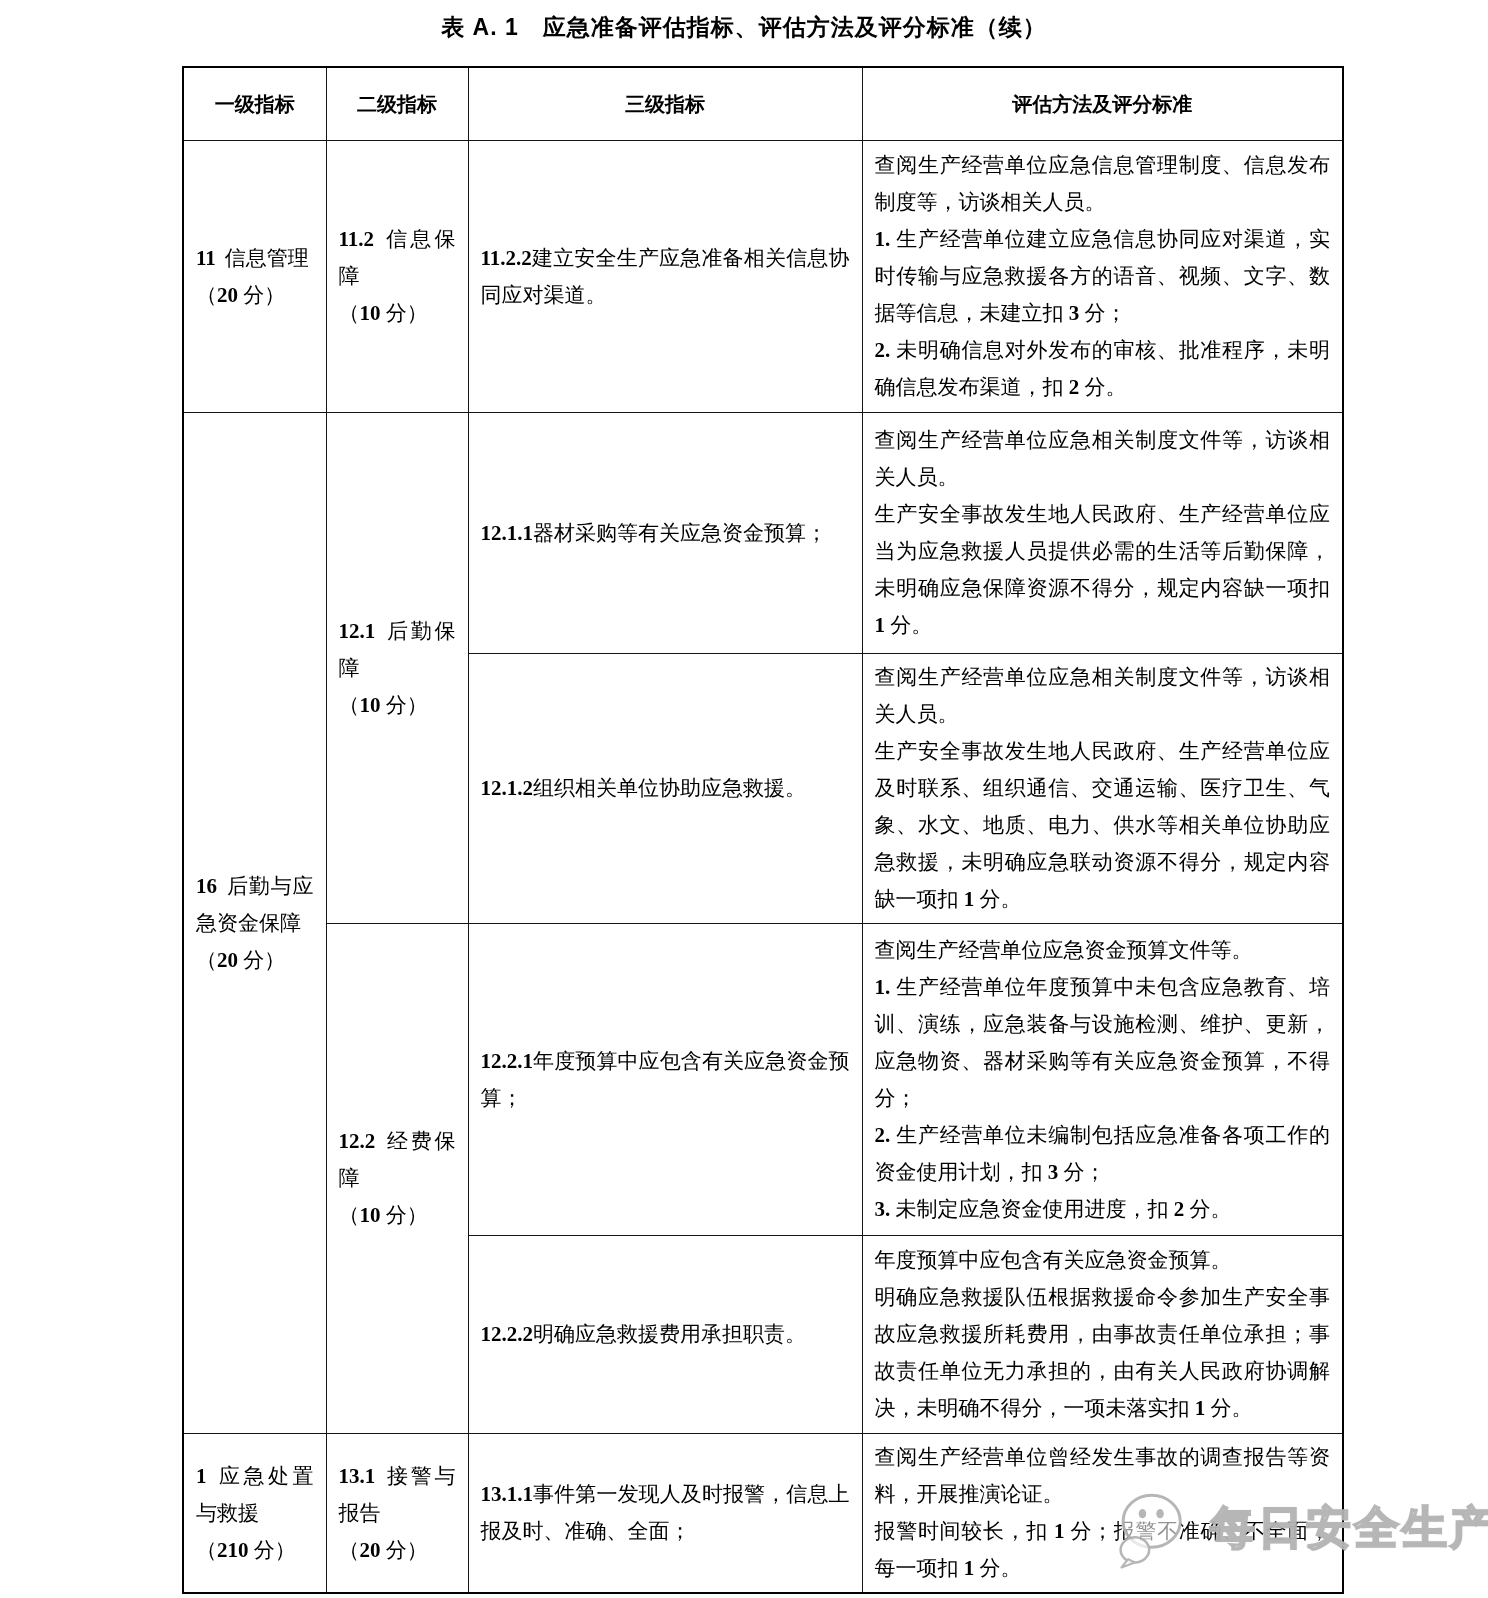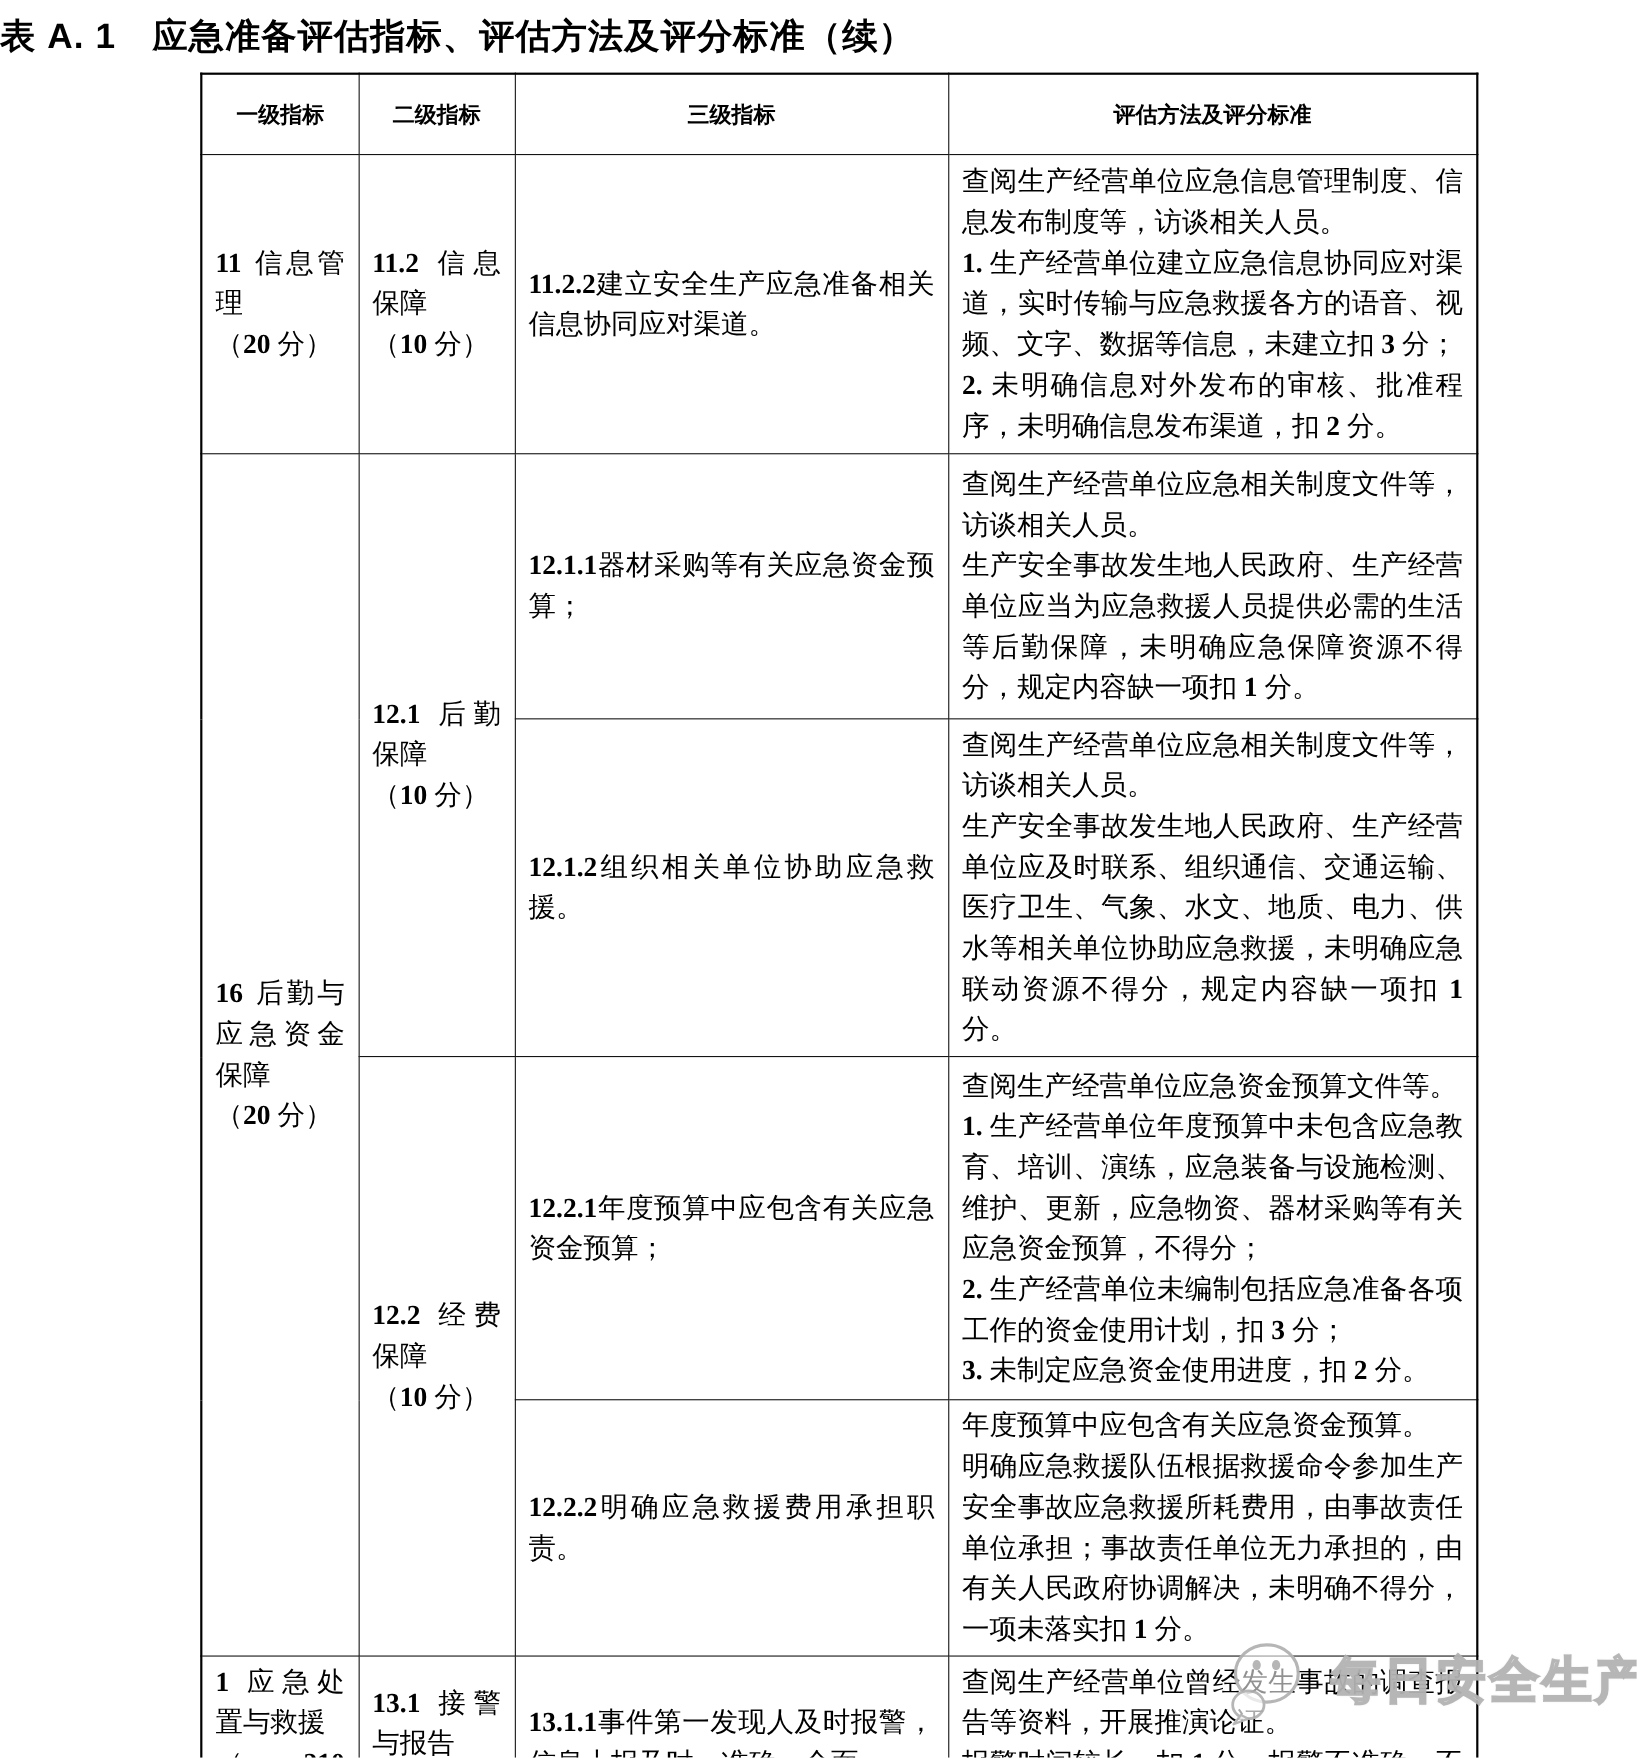--- a/index.html
+++ b/index.html
@@ -10,24 +10,24 @@
     background: #ffffff;
     color: #000;
     font-family: "Liberation Serif", "DejaVu Serif", serif;
     overflow: hidden;
   }
   .doc-title {
     position: absolute;
     top: 12px;
     left: 0;
     width: 100%;
-    text-align: left;
+    text-align: center;
     font-family: "Liberation Sans", "DejaVu Sans", sans-serif;
     font-weight: bold;
-    font-size: 32px;
+    font-size: 23px;
     letter-spacing: 1px;
   }
   table.eval {
     position: absolute;
     left: 182px;
     top: 66px;
     width: 1160px;
     border-collapse: collapse;
     table-layout: fixed;
     border: 2.5px solid #000;
@@ -38,21 +38,21 @@
   table.eval th {
     font-family: "Liberation Sans", "DejaVu Sans", sans-serif;
     font-weight: bold;
     font-size: 20px;
     text-align: center;
     vertical-align: middle;
     height: 72px;
     padding: 0 4px;
   }
   table.eval td {
-    font-size: 25px;
+    font-size: 21px;
     line-height: 37px;
     vertical-align: middle;
     padding: 5px 12px;
     text-align: justify;
     text-justify: inter-ideograph;
   }
   td.label-cell .name-line { text-align: justify; }
   td.label-cell .cellnum {
     font-weight: bold;
     margin-right: 9px;

